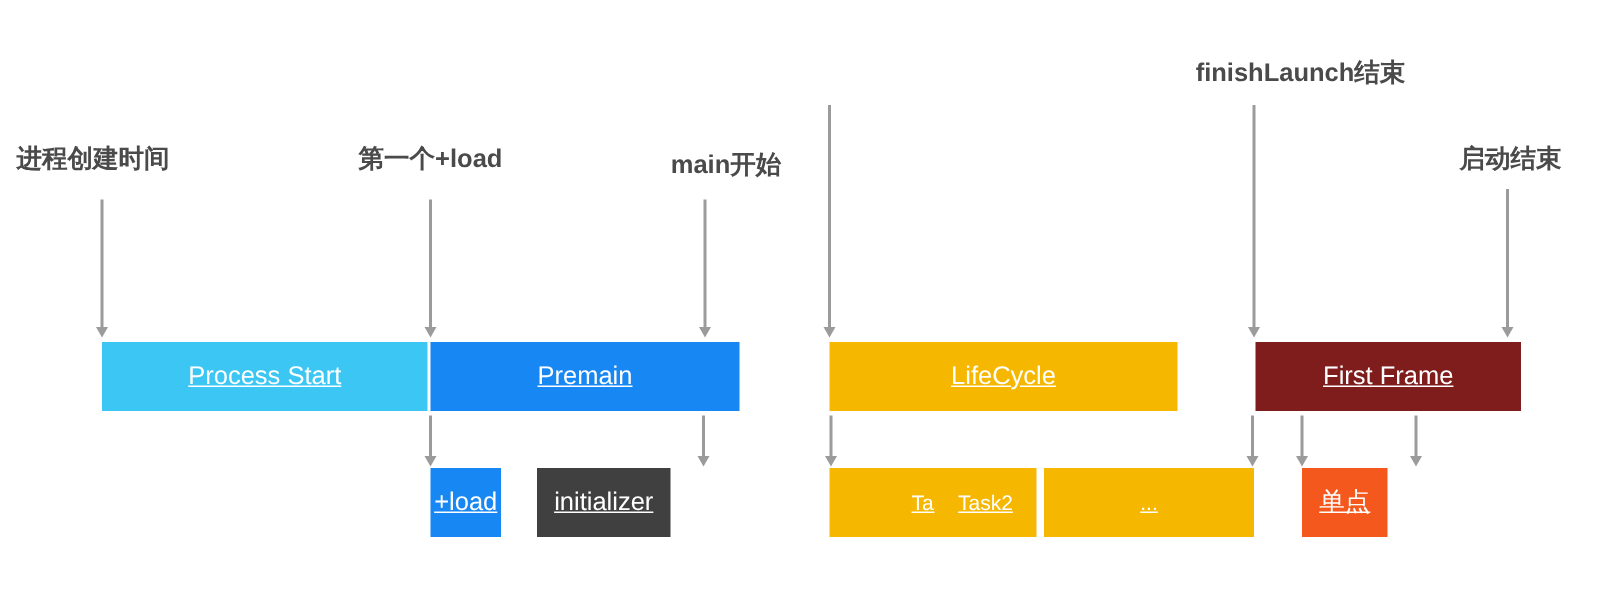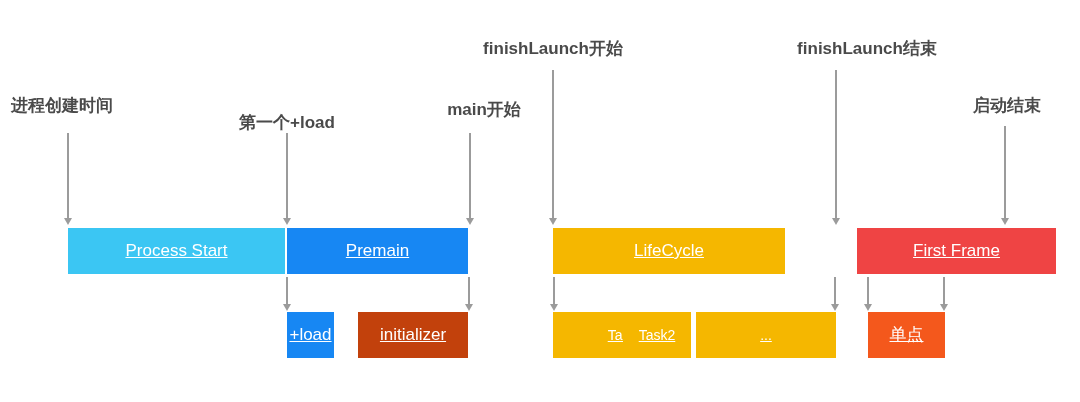--- a/index.html
+++ b/index.html
@@ -32,47 +32,46 @@
   .c-green  { background:#3E9B56; }
   .c-amber  { background:#F5B700; }
   .c-orange { background:#F4581C; }
 </style>
 </head>
 <body>
 
 <div class="canvas">
 
   <div class="ann" style="left:62px;  top:95px;">进程创建时间</div>
-  <div class="ann" style="left:287px; top:112px;">第一个+load</div>
+  <div class="ann" style="left:287px; top:95px;">第一个+load</div>
   <div class="ann" style="left:473px; top:99px;margin-left:11px;">main开始</div>
-  <div class="ann" style="left:553px; top:38px;">finishLaunch开始</div>
   <div class="ann" style="left:836px; top:38px;margin-left:31px;">finishLaunch结束</div>
   <div class="ann" style="left:1007px;top:95px;">启动结束</div>
 
   <div class="varrow" style="left:67px;   top:133px; height:85px;"></div>
   <div class="varrow" style="left:286px;  top:133px; height:85px;"></div>
   <div class="varrow" style="left:469px;  top:133px; height:85px;"></div>
   <div class="varrow" style="left:552px;  top:70px;  height:148px;"></div>
   <div class="varrow" style="left:835px;  top:70px;  height:148px;"></div>
   <div class="varrow" style="left:1004px; top:126px; height:92px;"></div>
 
   <div class="seg c-cyan" style="left: 68px; width: 217px; background: rgb(59, 198, 243);">Process Start</div>
-  <div class="seg c-blue" style="left: 287px; width: 181px; background: rgb(23, 135, 243);">Premain</div>
+  <div class="seg c-blue" style="left: 287px; width: 206px; background: rgb(23, 135, 243);">Premain</div>
   <div class="seg c-amber" style="left: 553px; width: 232px; background: rgb(245, 183, 0);">LifeCycle</div>
-  <div class="seg c-orange" style="left: 857px; width: 199px; background: #ef4444;">First Frame</div>
+  <div class="seg c-orange" style="left: 837px; width: 177px; background: #7f1d1d;">First Frame</div>
 
   <div class="varrow" style="left:286px; top:277px; height:27px;"></div>
   <div class="varrow" style="left:468px; top:277px; height:27px;"></div>
   <div class="varrow" style="left:553px; top:277px; height:27px;"></div>
   <div class="varrow" style="left:834px; top:277px; height:27px;"></div>
   <div class="varrow" style="left:867px; top:277px; height:27px;"></div>
   <div class="varrow" style="left:943px; top:277px; height:27px;"></div>
 
   <div class="cell c-blue" style="left: 287px; width: 47px; background: rgb(23, 135, 243);">+load</div>
-  <div class="cell c-blue" style="left: 358px; width: 110px; background: #c2410c;">initializer</div>
+  <div class="cell c-blue" style="left: 358px; width: 89px; background: #404040;">initializer</div>
 
   <div class="cell c-amber small" style="left: 553px; width: 68px; background: rgb(245, 183, 0); padding-left: 39px;">Task1</div>
   <div class="cell c-amber small" style="left: 623px; width: 68px; background: rgb(245, 183, 0);">Task2</div>
   <div class="cell c-amber small" style="left: 696px; width: 140px; background: rgb(245, 183, 0);">...</div>
 
-  <div class="cell c-orange" style="left: 868px; width: 77px; background: rgb(244, 88, 28);">单点</div>
+  <div class="cell c-orange" style="left: 868px; width: 57px; background: rgb(244, 88, 28);">单点</div>
 
 </div>
 
 </body></html>

